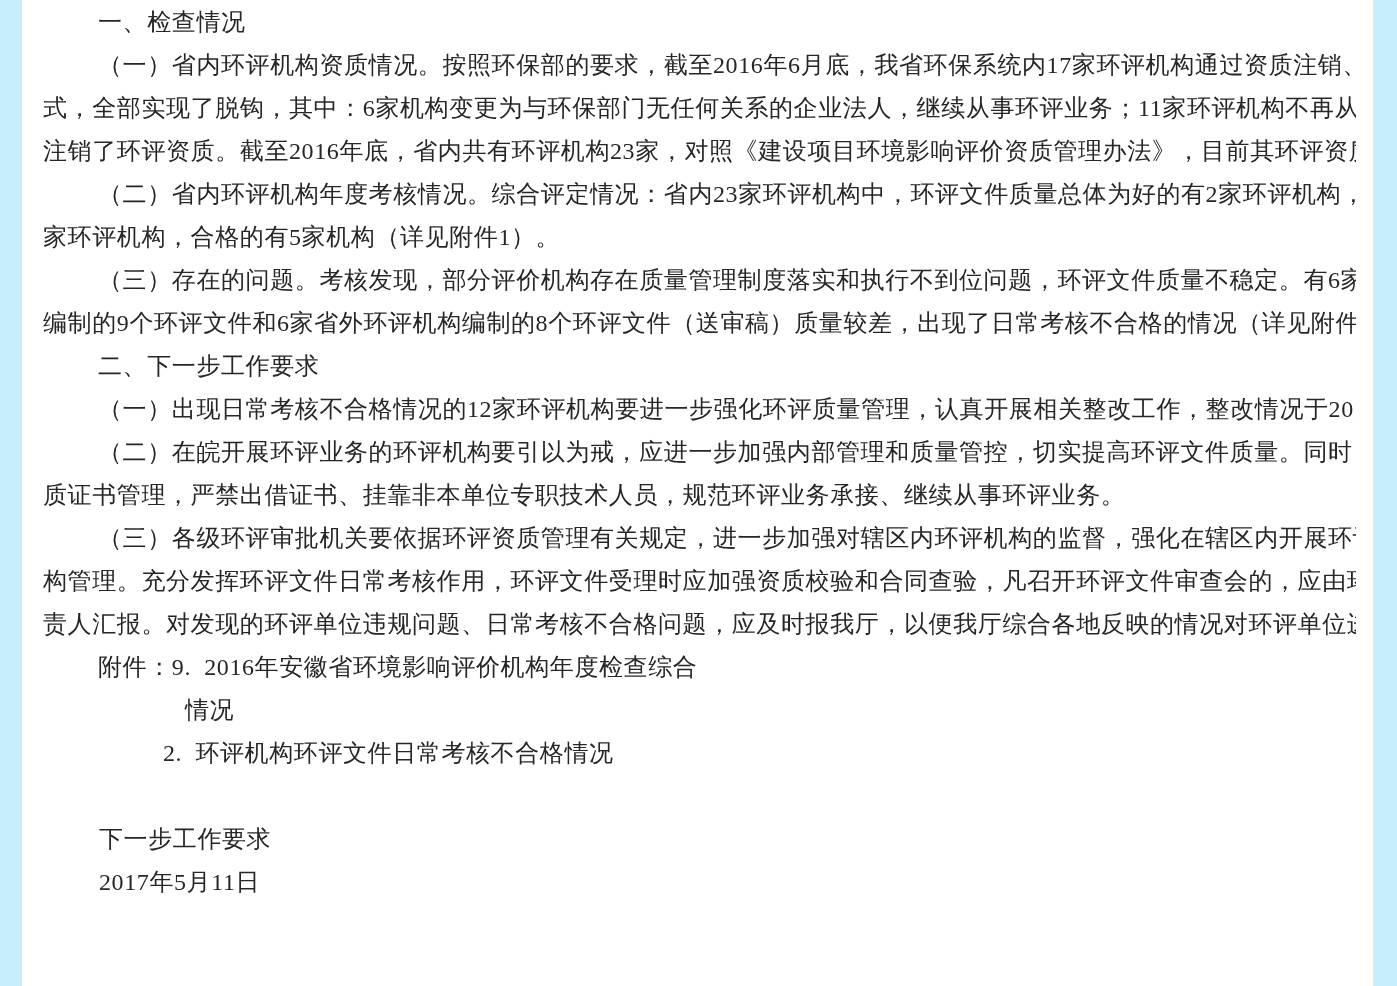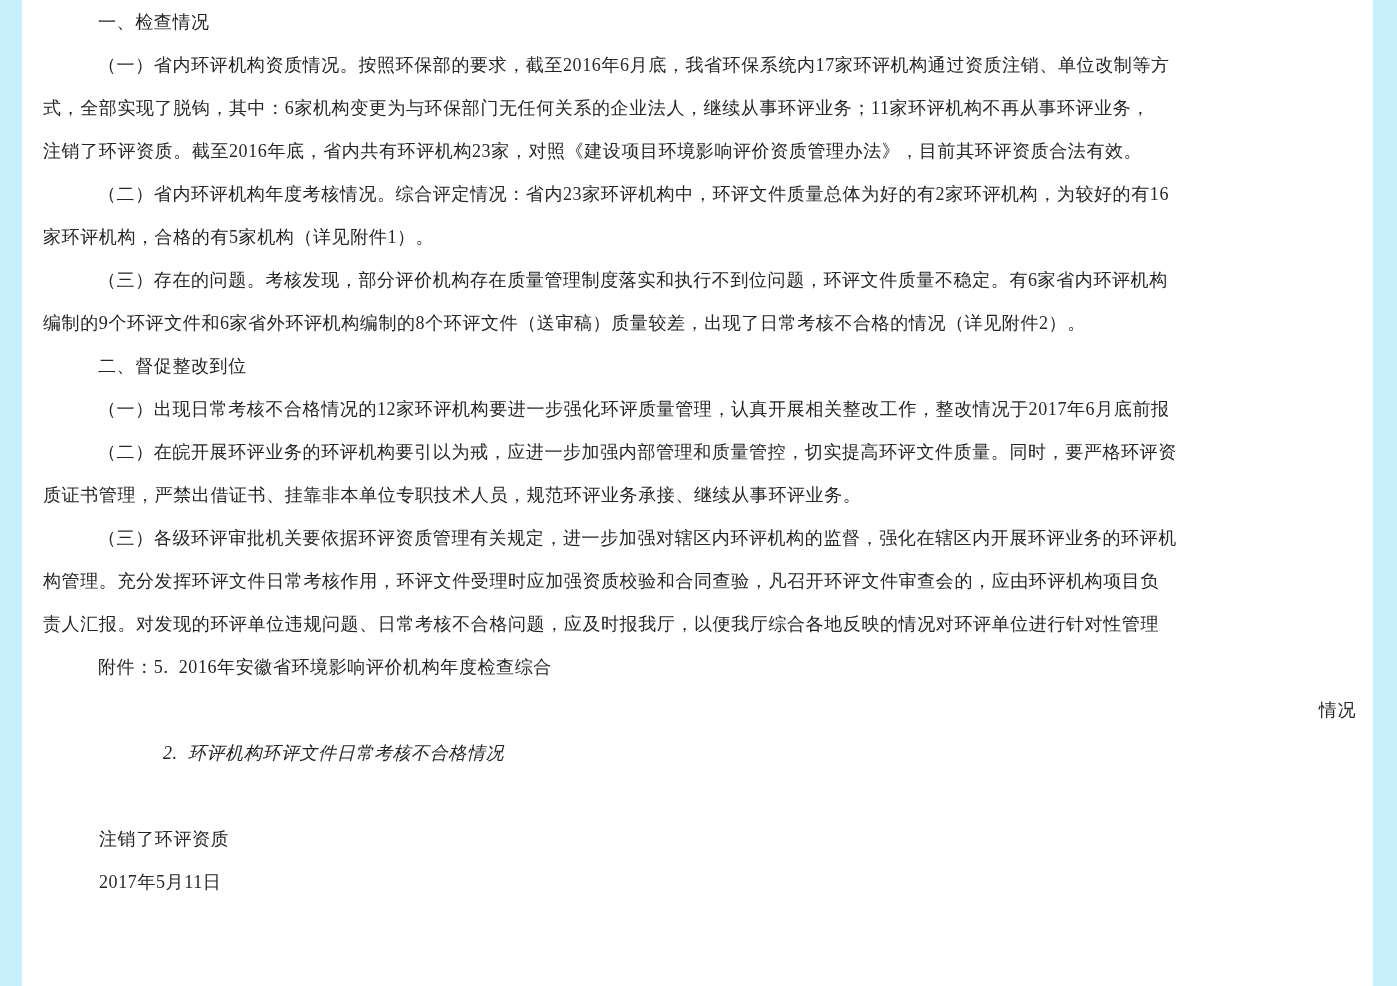--- a/index.html
+++ b/index.html
@@ -28,57 +28,57 @@
     left: 22px;
     right: 24px;
     top: 0;
     bottom: 0;
     padding: 1px 17px 0 21px;
     background: #ffffff;
   }
   .line {
     height: 43px;
     line-height: 43px;
-    font-size: 18px;
+    font-size: 24px;
     letter-spacing: 0.6px;
     white-space: pre;
     overflow: hidden;
   }
   .t-h,
   .t-p1,
   .t-att1 { padding-left: 55px; }
   .t-pc   { padding-left: 0; }
-  .t-att2 { padding-left: 142px; text-align: right; }
-  .t-att3 { padding-left: 120px; font-style: italic; }
+  .t-att2 { padding-left: 142px; }
+  .t-att3 { padding-left: 120px; }
   .t-sign { padding-left: 56px; }
   .t-blank { }
 </style>
 </head>
 <body>
 
 <div class="strip strip-left"></div>
 <div class="strip strip-right"></div>
 
 <main class="doc">
   <div>
       <div class="line t-h">一、检查情况</div>
       <div class="line t-p1">（一）省内环评机构资质情况。按照环保部的要求，截至2016年6月底，我省环保系统内17家环评机构通过资质注销、单位改制等方</div>
       <div class="line t-pc">式，全部实现了脱钩，其中：6家机构变更为与环保部门无任何关系的企业法人，继续从事环评业务；11家环评机构不再从事环评业务，</div>
       <div class="line t-pc">注销了环评资质。截至2016年底，省内共有环评机构23家，对照《建设项目环境影响评价资质管理办法》，目前其环评资质合法有效。</div>
       <div class="line t-p1">（二）省内环评机构年度考核情况。综合评定情况：省内23家环评机构中，环评文件质量总体为好的有2家环评机构，为较好的有16</div>
       <div class="line t-pc">家环评机构，合格的有5家机构（详见附件1）。</div>
       <div class="line t-p1">（三）存在的问题。考核发现，部分评价机构存在质量管理制度落实和执行不到位问题，环评文件质量不稳定。有6家省内环评机构</div>
       <div class="line t-pc">编制的9个环评文件和6家省外环评机构编制的8个环评文件（送审稿）质量较差，出现了日常考核不合格的情况（详见附件2）。</div>
-      <div class="line t-h">二、督促整改到位</div>
+      <div class="line t-h">二、下一步工作要求</div>
       <div class="line t-p1">（一）出现日常考核不合格情况的12家环评机构要进一步强化环评质量管理，认真开展相关整改工作，整改情况于2017年6月底前报</div>
       <div class="line t-p1">（二）在皖开展环评业务的环评机构要引以为戒，应进一步加强内部管理和质量管控，切实提高环评文件质量。同时，要严格环评资</div>
       <div class="line t-pc">质证书管理，严禁出借证书、挂靠非本单位专职技术人员，规范环评业务承接、继续从事环评业务。</div>
       <div class="line t-p1">（三）各级环评审批机关要依据环评资质管理有关规定，进一步加强对辖区内环评机构的监督，强化在辖区内开展环评业务的环评机</div>
       <div class="line t-pc">构管理。充分发挥环评文件日常考核作用，环评文件受理时应加强资质校验和合同查验，凡召开环评文件审查会的，应由环评机构项目负</div>
       <div class="line t-pc">责人汇报。对发现的环评单位违规问题、日常考核不合格问题，应及时报我厅，以便我厅综合各地反映的情况对环评单位进行针对性管理</div>
-      <div class="line t-att1">附件：5.  2016年安徽省环境影响评价机构年度检查综合</div>
+      <div class="line t-att1">附件：9.  2016年安徽省环境影响评价机构年度检查综合</div>
       <div class="line t-att2">情况</div>
       <div class="line t-att3">2.  环评机构环评文件日常考核不合格情况</div>
       <div class="line t-blank"></div>
-      <div class="line t-sign">注销了环评资质</div>
+      <div class="line t-sign">下一步工作要求</div>
       <div class="line t-sign">2017年5月11日</div>
     </div>
 </main>
 
 </body></html>

